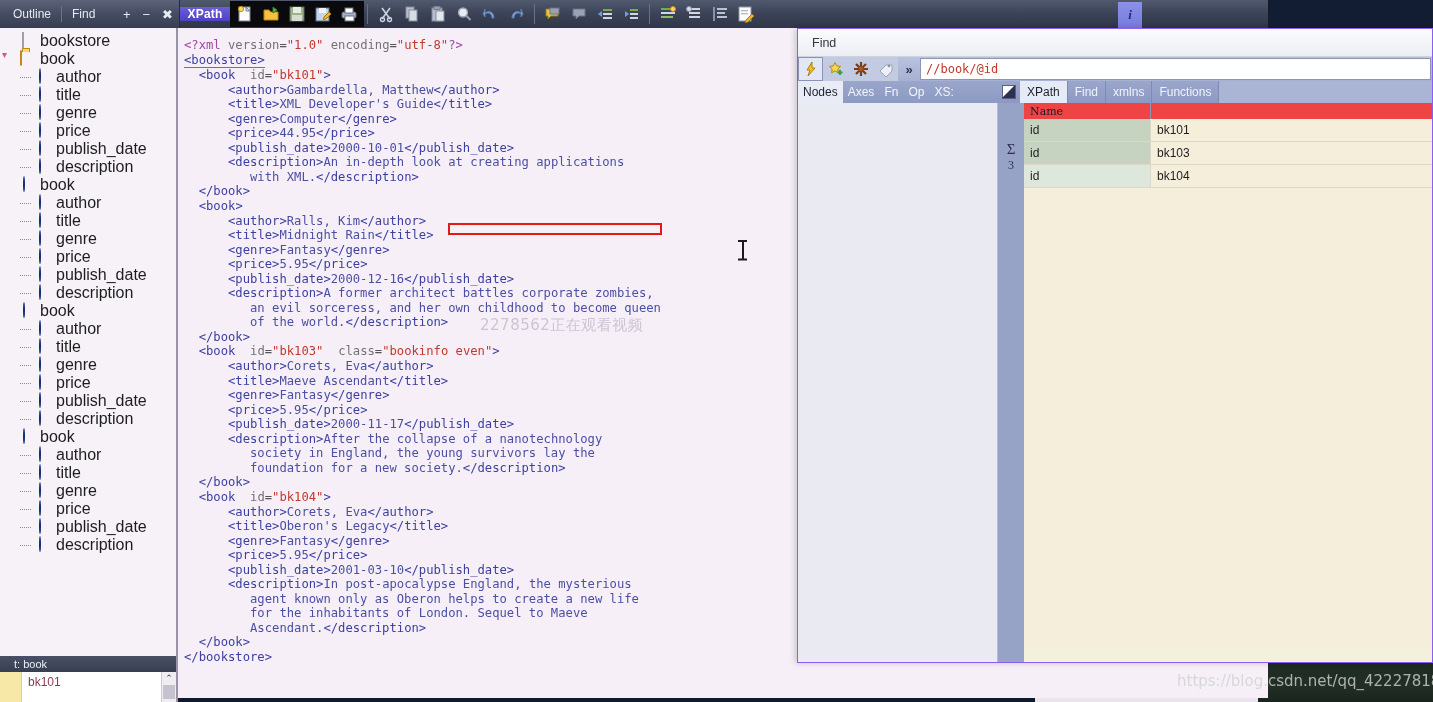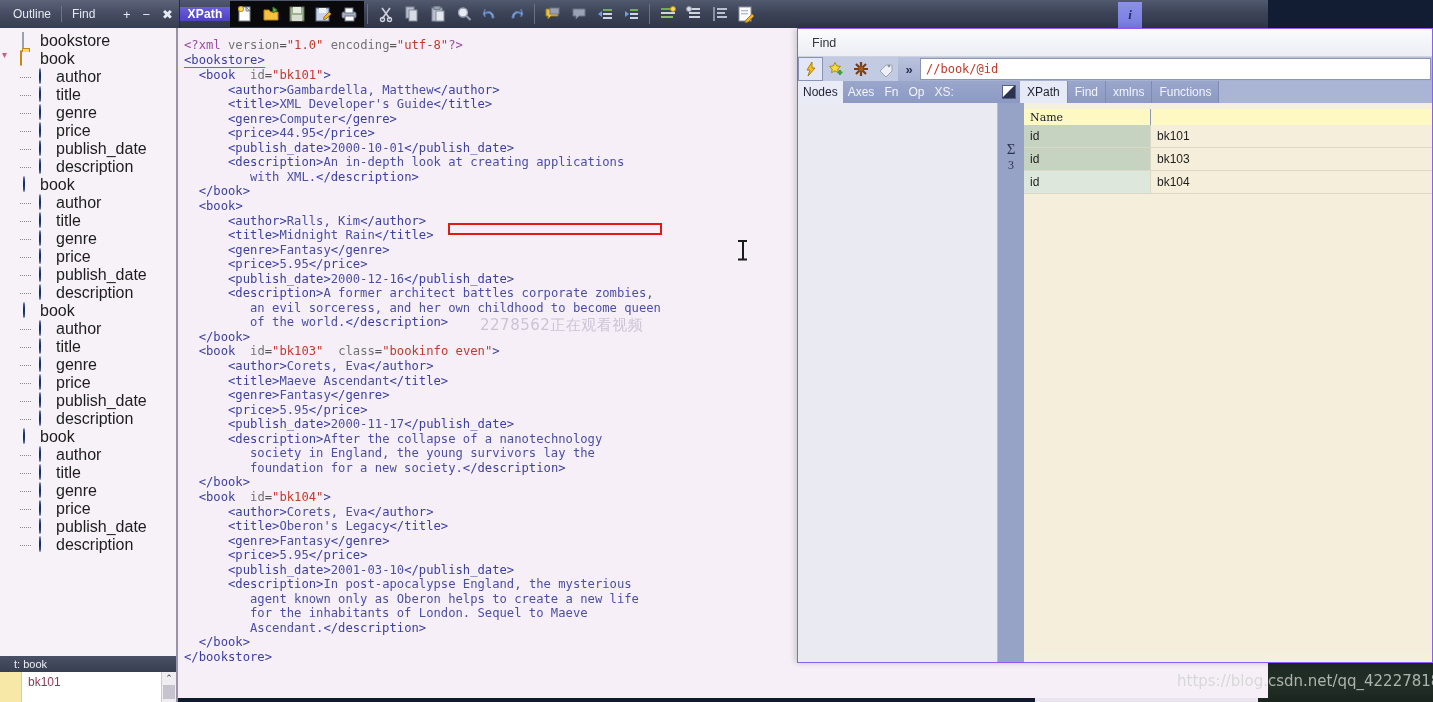--- a/index.html
+++ b/index.html
@@ -241,21 +241,21 @@
   }
   .right-pane { flex:1; display:flex; background:#f4f0de; }
   .gutter {
     width: 26px; background:#97a2c7; color:#2c3150;
     display:flex; flex-direction:column; align-items:center; padding-top:38px;
     font-size:13px; font-family:"Liberation Serif",serif;
   }
   .gutter .sig { font-size:15px; }
   .gutter .cnt { font-size:12px; }
   .tbl { flex:1; }
-  .tbl-head { display:flex; height:16px; background:#fef9c3;margin-top:6px; }
+  .tbl-head { display:flex; height:16px; background:#ef4444; }
   .th {
     font-family:"DejaVu Serif","Liberation Serif",serif; font-size:11px; color:#16192c;
     padding-left:6px; display:flex; align-items:center;
     border-right:1px solid #8d97ba;
   }
   .th.name { width:127px; }
   .th.value { flex:1; }
   .tr { display:flex; height:23px; }
   .td { font-size:12px; color:#1e1e1e; padding-left:6px; display:flex; align-items:center;
         border-bottom:1px solid #dcd8c6; }

